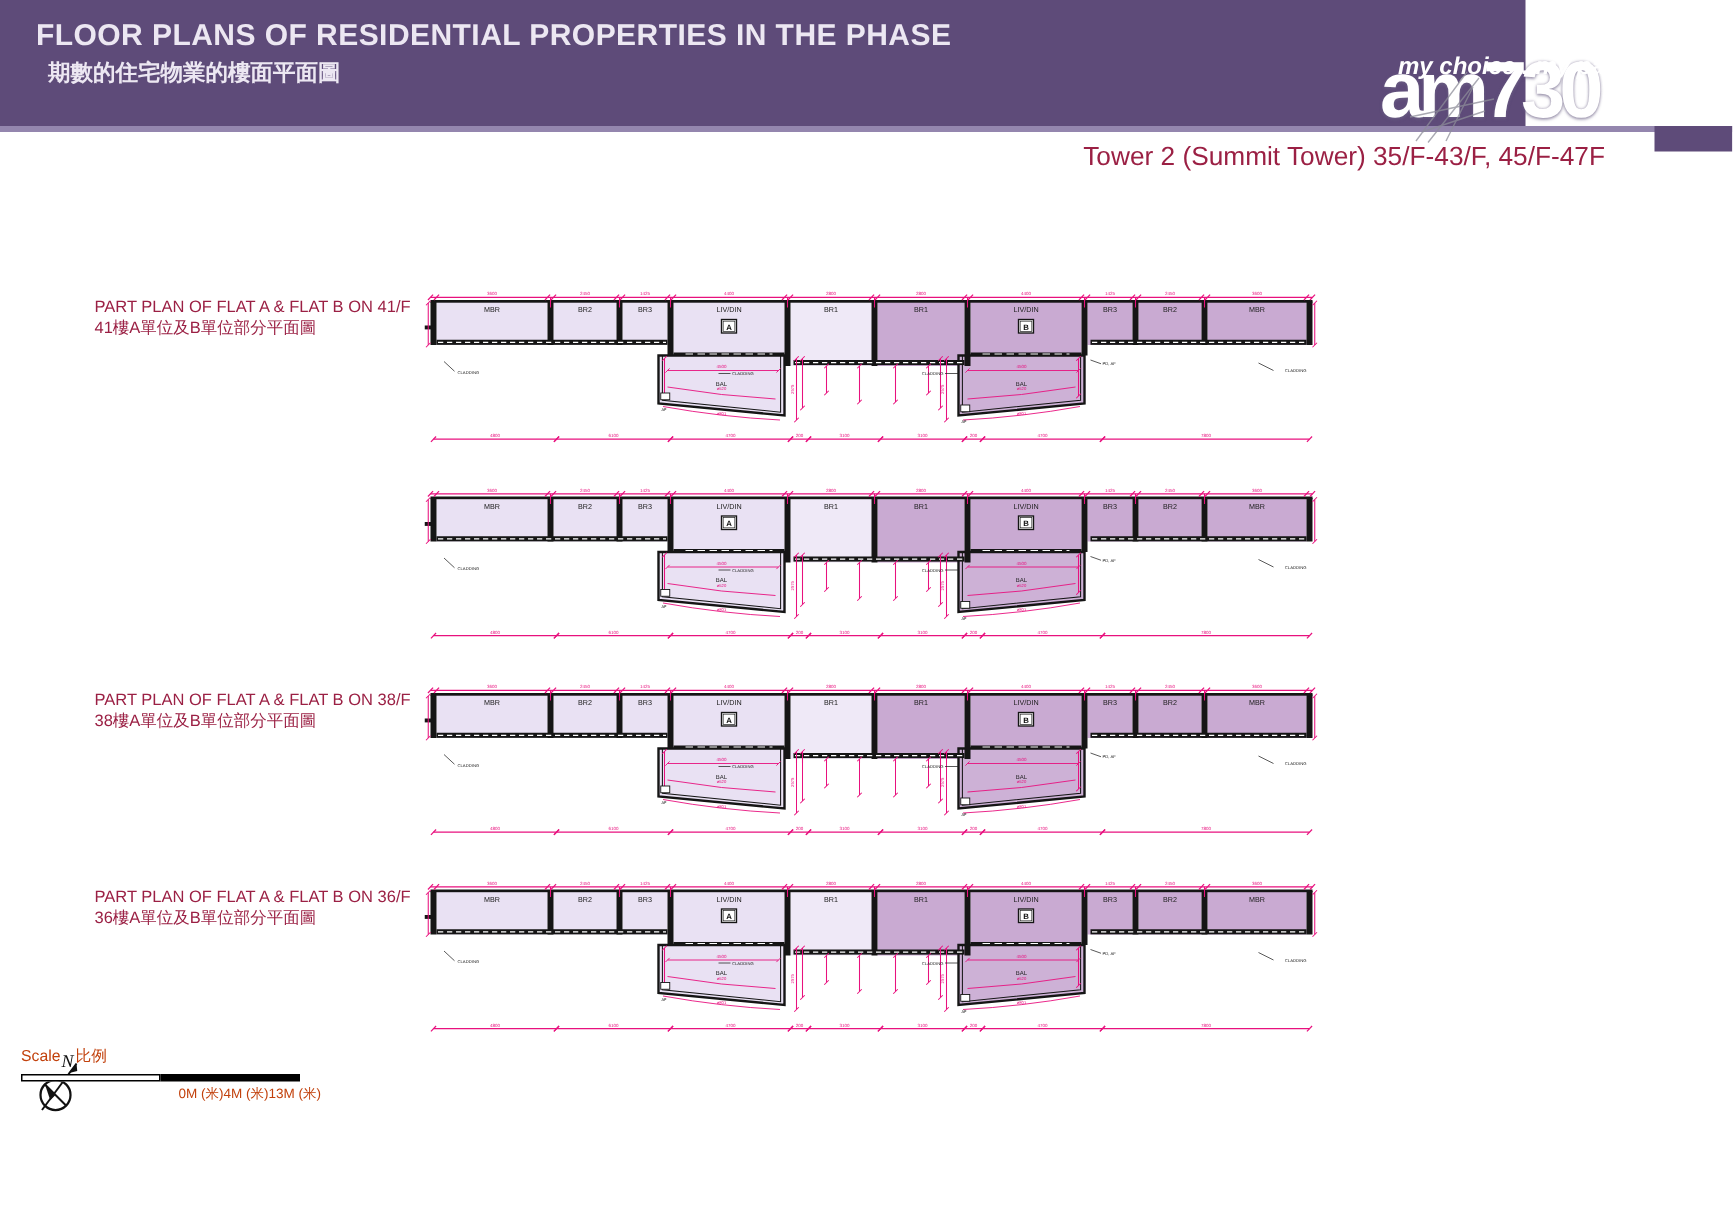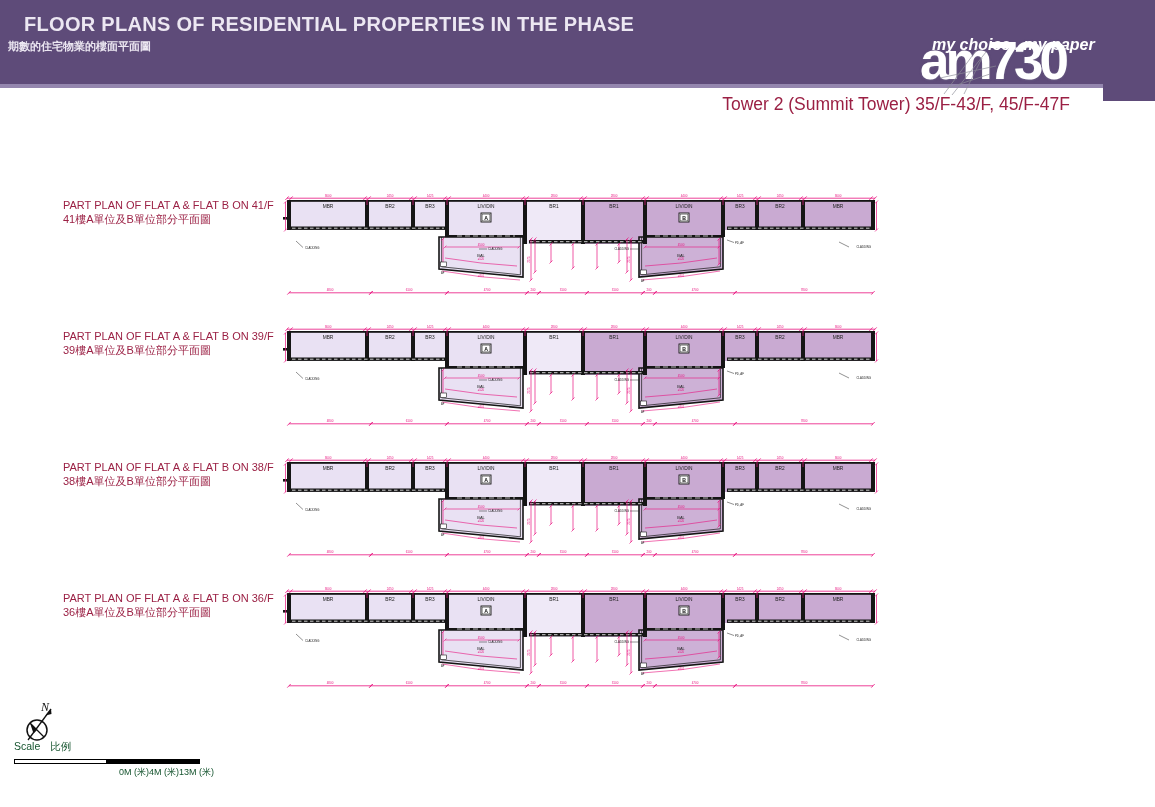--- a/index.html
+++ b/index.html
@@ -4,42 +4,42 @@
 <style>
   :root{
     --purple:#5e4b79; --purple-light:#9486ae; --maroon:#9b2044;
     --magenta:#e8117e; --ink:#1a1a1a;
   }
   *{box-sizing:border-box}
   body{margin:0;background:#fff;font-family:"Liberation Sans","DejaVu Sans",sans-serif;}
   .page{position:relative;width:1155px;height:807px;background:#fff;overflow:hidden;}
 
   
-  .header{position:absolute;left:0;top:0;width:1155px;height:84px;background:var(--purple);color:#ece7f2;}
+  .header{position:absolute;left:0;top:0;width:1017px;height:84px;background:var(--purple);color:#ece7f2;}
   .header .h-en{margin:0;padding:13px 0 0 24px;font-size:20px;font-weight:bold;letter-spacing:.3px;}
-  .header .h-zh{margin:0;padding:3px 0 0 8px;font-size:11px;font-weight:bold;}
+  .header .h-zh{margin:0;padding:3px 0 0 32px;font-size:15px;font-weight:bold;}
   .header-strip{position:absolute;left:0;top:84px;width:1155px;height:4px;background:var(--purple-light);}
   .logo-ext{position:absolute;right:0;top:84px;width:52px;height:17px;background:var(--purple);}
   .logo-tagline{position:absolute;left:932px;top:36px;font-size:16px;font-weight:bold;font-style:italic;color:#fff;z-index:4;}
   .logo-brand{position:absolute;left:920px;top:30px;font-size:53px;line-height:62px;font-weight:800;letter-spacing:-4px;color:#fff;z-index:3;
     text-shadow:0 0 2px rgba(110,100,135,.65),0 1px 2px rgba(110,100,135,.5);}
   .logo-sketch{position:absolute;left:938px;top:44px;z-index:5;opacity:.75;}
 
   
   .tower-title{position:absolute;right:85px;top:92px;color:var(--maroon);}
   .tower-title .tt1{font-size:17.5px;line-height:24px;}
   .tower-title .tt2,.tower-title .tt3{font-size:16.5px;line-height:23px;}
 
   
   .plan-label{position:absolute;left:63px;width:240px;color:var(--maroon);font-size:11px;line-height:13.5px;}
   .plan-svg{position:absolute;left:283px;width:596px;height:108px;}
 
   
   .compass{position:absolute;left:20px;top:700px;}
-  .scale{position:absolute;left:14px;top:740px;width:200px;color:#14532d;}
+  .scale{position:absolute;left:14px;top:697px;width:200px;color:#c2410c;}
   .scale-title{font-size:10.5px;}
   .scale-title .zh{margin-left:10px;}
   .bar{position:relative;width:186px;height:5px;margin-top:5px;}
   .bar .half-l{position:absolute;left:0;top:0;width:93px;height:5px;background:#fff;border:1px solid #000;}
   .bar .half-r{position:absolute;left:93px;top:0;width:93px;height:5px;background:#000;}
   .scale-labels{display:flex;justify-content:flex-end;width:200px;font-size:9px;margin-top:2px;}
 </style>
 </head>
 <body>
 
@@ -266,24 +266,20 @@
         <line x1="204" y1="57" x2="196" y2="57" stroke="#222" stroke-width="0.5"></line>
         <text x="205" y="58" font-size="2.8" fill="#222" text-anchor="start" font-family="Liberation Sans, DejaVu Sans, sans-serif">CLADDING</text>
         <line x1="347" y1="57" x2="356" y2="57" stroke="#222" stroke-width="0.5"></line>
         <text x="346" y="58" font-size="2.8" fill="#222" text-anchor="end" font-family="Liberation Sans, DejaVu Sans, sans-serif">CLADDING</text>
         <line x1="566" y1="55" x2="556" y2="50" stroke="#222" stroke-width="0.5"></line>
         <text x="588" y="56" font-size="2.8" fill="#222" text-anchor="end" font-family="Liberation Sans, DejaVu Sans, sans-serif">CLADDING</text>
         <line x1="451" y1="50.5" x2="444" y2="48" stroke="#222" stroke-width="0.5"></line>
         <text x="452" y="51.5" font-size="2.8" fill="#222" text-anchor="start" font-family="Liberation Sans, DejaVu Sans, sans-serif">PD, AF</text>
       </svg></div>
 
-  <div class="plan-label" style="top:330px">
-    <div>PART PLAN OF FLAT A &amp; FLAT B ON 39/F</div>
-    <div>39樓A單位及B單位部分平面圖</div>
-  </div>
   <div class="plan-svg" style="top:323px"><svg viewBox="0 0 596 108" width="596" height="108">
         <g>
           <rect x="8" y="9" width="74" height="29" fill="#e9e1f3"></rect>
           <rect x="86" y="9" width="42" height="29" fill="#e9e1f3"></rect>
           <rect x="132" y="9" width="30" height="29" fill="#e9e1f3"></rect>
           <rect x="166" y="9" width="74" height="36" fill="#e9e1f3"></rect>
           <rect x="244" y="9" width="54" height="43" fill="#efe9f7"></rect>
           <rect x="302" y="9" width="58" height="43" fill="#c9aad2"></rect>
           <rect x="364" y="9" width="74" height="36" fill="#c9aad2"></rect>
           <rect x="442" y="9" width="30" height="29" fill="#c9aad2"></rect>

